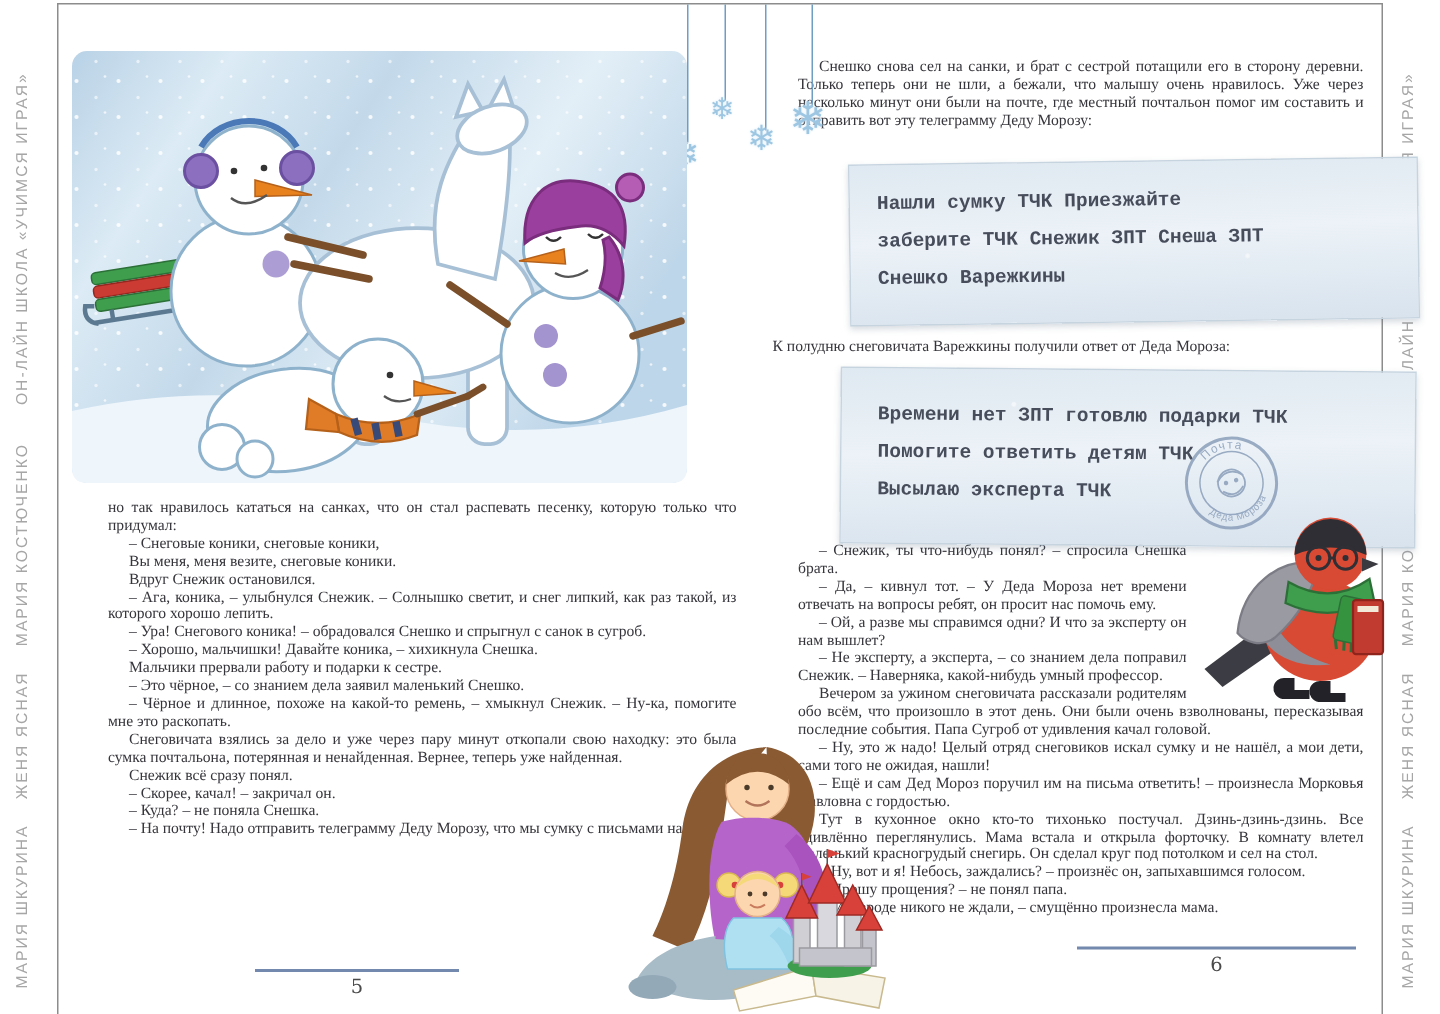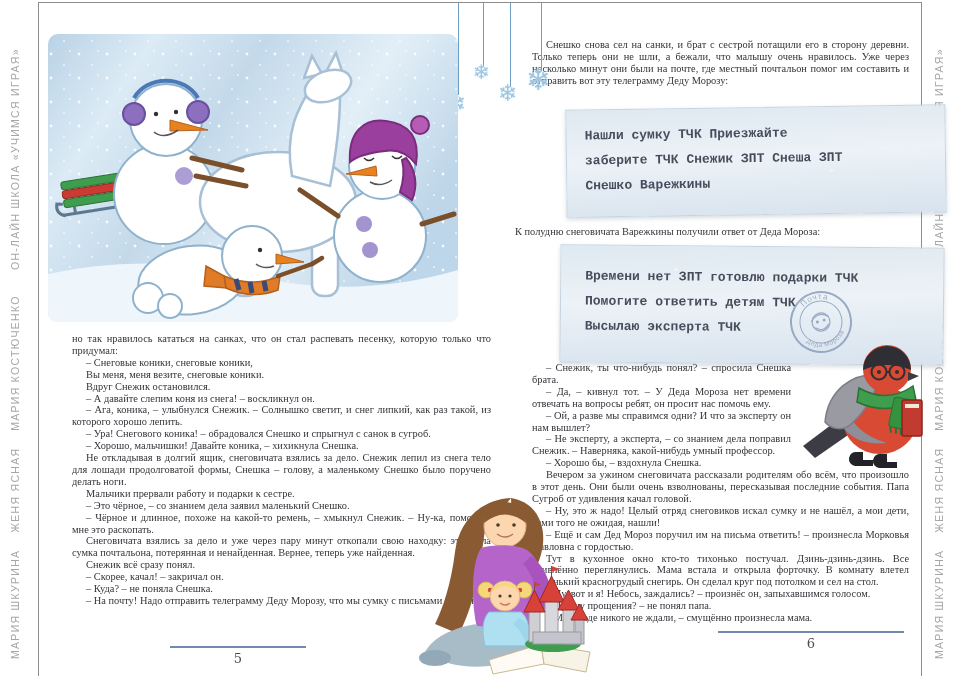--- a/index.html
+++ b/index.html
@@ -178,25 +178,23 @@
         </g>
       </g>
     </svg>
   </div>
 
   <div class="bodytext lp-text">
       <p class="noindent">но так нравилось кататься на санках, что он стал распевать песенку, которую только что придумал:</p>
       <p>– Снеговые коники, снеговые коники,</p>
       <p>Вы меня, меня везите, снеговые коники.</p>
       <p>Вдруг Снежик остановился.</p>
-      <p>– А давайте слепим коня из снега! – воскликнул он.</p>
       <p>– Ага, коника, – улыбнулся Снежик. – Солнышко светит, и снег липкий, как раз такой, из которого хорошо лепить.</p>
       <p>– Ура! Снегового коника! – обрадовался Снешко и спрыгнул с санок в сугроб.</p>
       <p>– Хорошо, мальчишки! Давайте коника, – хихикнула Снешка.</p>
-      <p>Не откладывая в долгий ящик, снеговичата взялись за дело. Снежик лепил из снега тело для лошади продолговатой формы, Снешка – голову, а маленькому Снешко было поручено делать ноги.</p>
       <p>Мальчики прервали работу и подарки к сестре.</p>
       <p>– Это чёрное, – со знанием дела заявил маленький Снешко.</p>
       <p>– Чёрное и длинное, похоже на какой-то ремень, – хмыкнул Снежик. – Ну-ка, помогите мне это раскопать.</p>
       <p>Снеговичата взялись за дело и уже через пару минут откопали свою находку: это была сумка почтальона, потерянная и ненайденная. Вернее, теперь уже найденная.</p>
       <p>Снежик всё сразу понял.</p>
       <p>– Скорее, качал! – закричал он.</p>
       <p>– Куда? – не поняла Снешка.</p>
       <p>– На почту! Надо отправить телеграмму Деду Морозу, что мы сумку с письмами нашли.</p>
     </div>
 
@@ -282,21 +280,20 @@
       </g>
     </svg>
   </div>
 
   <div class="bodytext rp-dialogue">
     <div class="bird-float"></div>
   <p>– Снежик, ты что-нибудь понял? – спросила Снешка брата.</p>
       <p>– Да, – кивнул тот. – У Деда Мороза нет времени отвечать на вопросы ребят, он просит нас помочь ему.</p>
       <p>– Ой, а разве мы справимся одни? И что за эксперту он нам вышлет?</p>
       <p>– Не эксперту, а эксперта, – со знанием дела поправил Снежик. – Наверняка, какой-нибудь умный профессор.</p>
-      <p>– Хорошо бы, – вздохнула Снешка.</p>
       <p>Вечером за ужином снеговичата рассказали родителям обо всём, что произошло в этот день. Они были очень взволнованы, пересказывая последние события. Папа Сугроб от удивления качал головой.</p>
       <p>– Ну, это ж надо! Целый отряд снеговиков искал сумку и не нашёл, а мои дети, сами того не ожидая, нашли!</p>
       <p>– Ещё и сам Дед Мороз поручил им на письма ответить! – произнесла Морковья Павловна с гордостью.</p>
       <p>Тут в кухонное окно кто-то тихонько постучал. Дзинь-дзинь-дзинь. Все удивлённо переглянулись. Мама встала и открыла форточку. В комнату влетел маленький красногрудый снегирь. Он сделал круг под потолком и сел на стол.</p>
       <p>– Ну, вот и я! Небось, заждались? – произнёс он, запыхавшимся голосом.</p>
       <p>– Прошу прощения? – не понял папа.</p>
       <p>– Мы вроде никого не ждали, – смущённо произнесла мама.</p>
     </div>
 
   <div class="footer footer-6">

